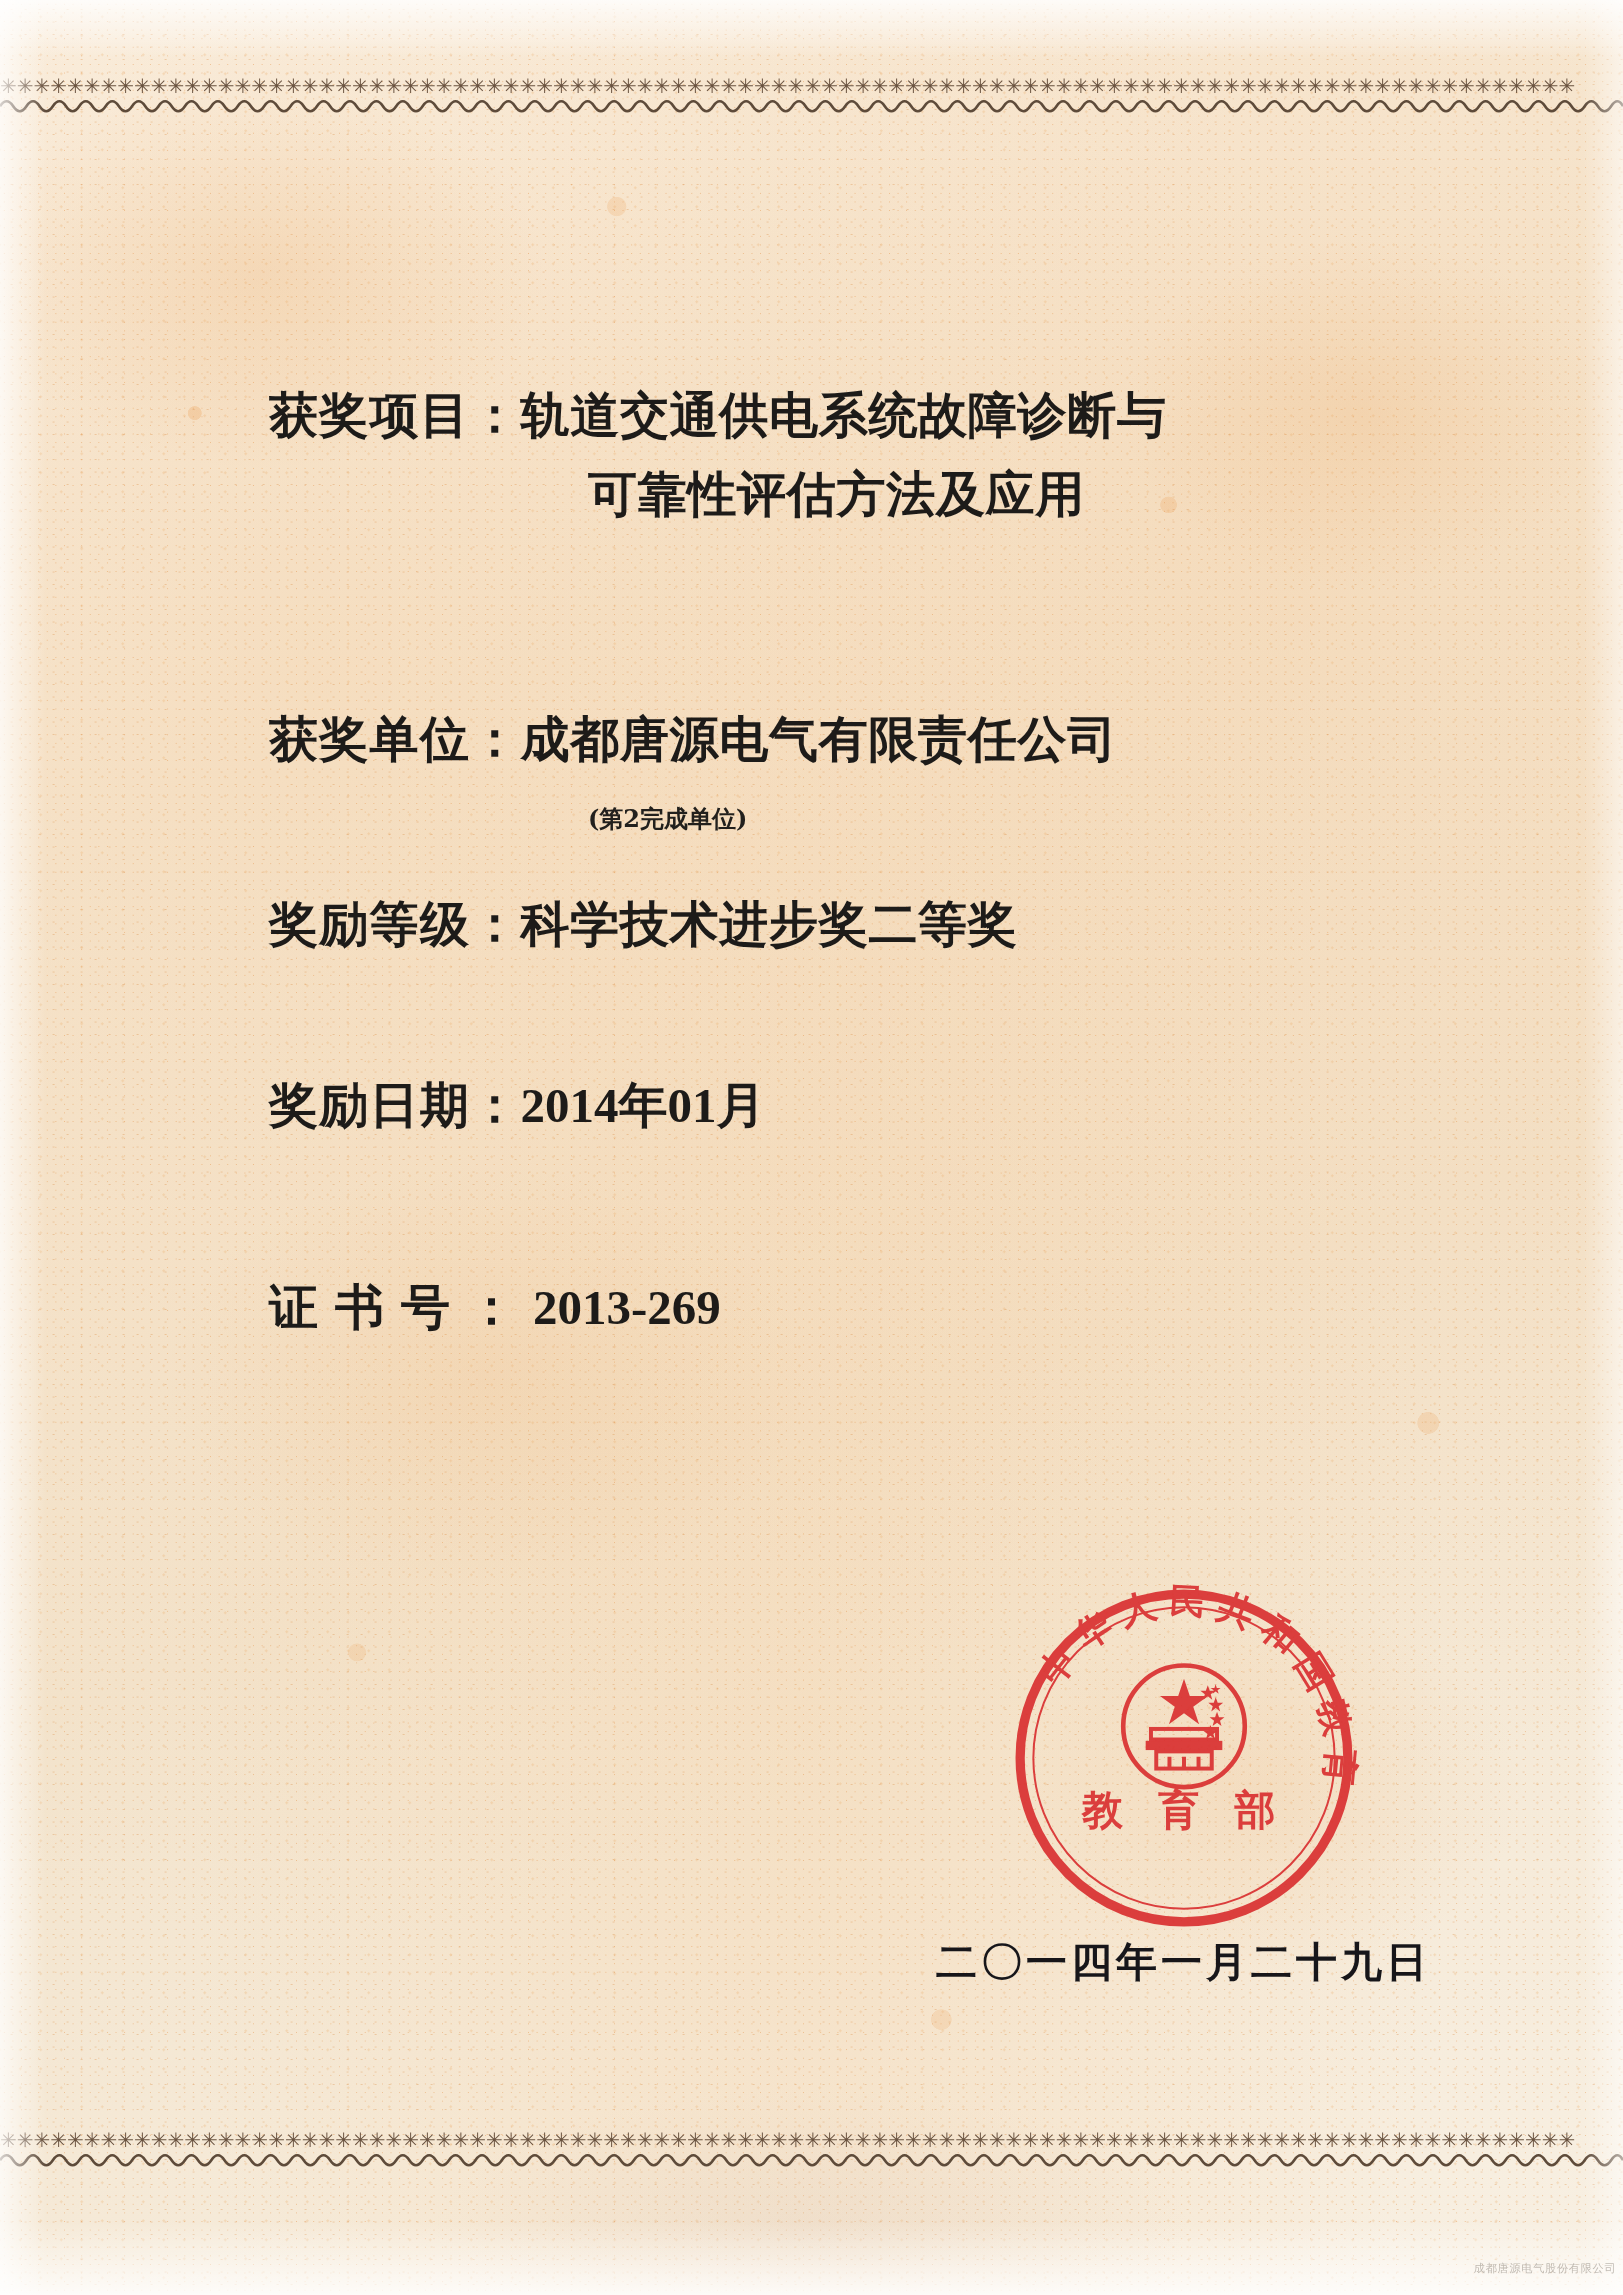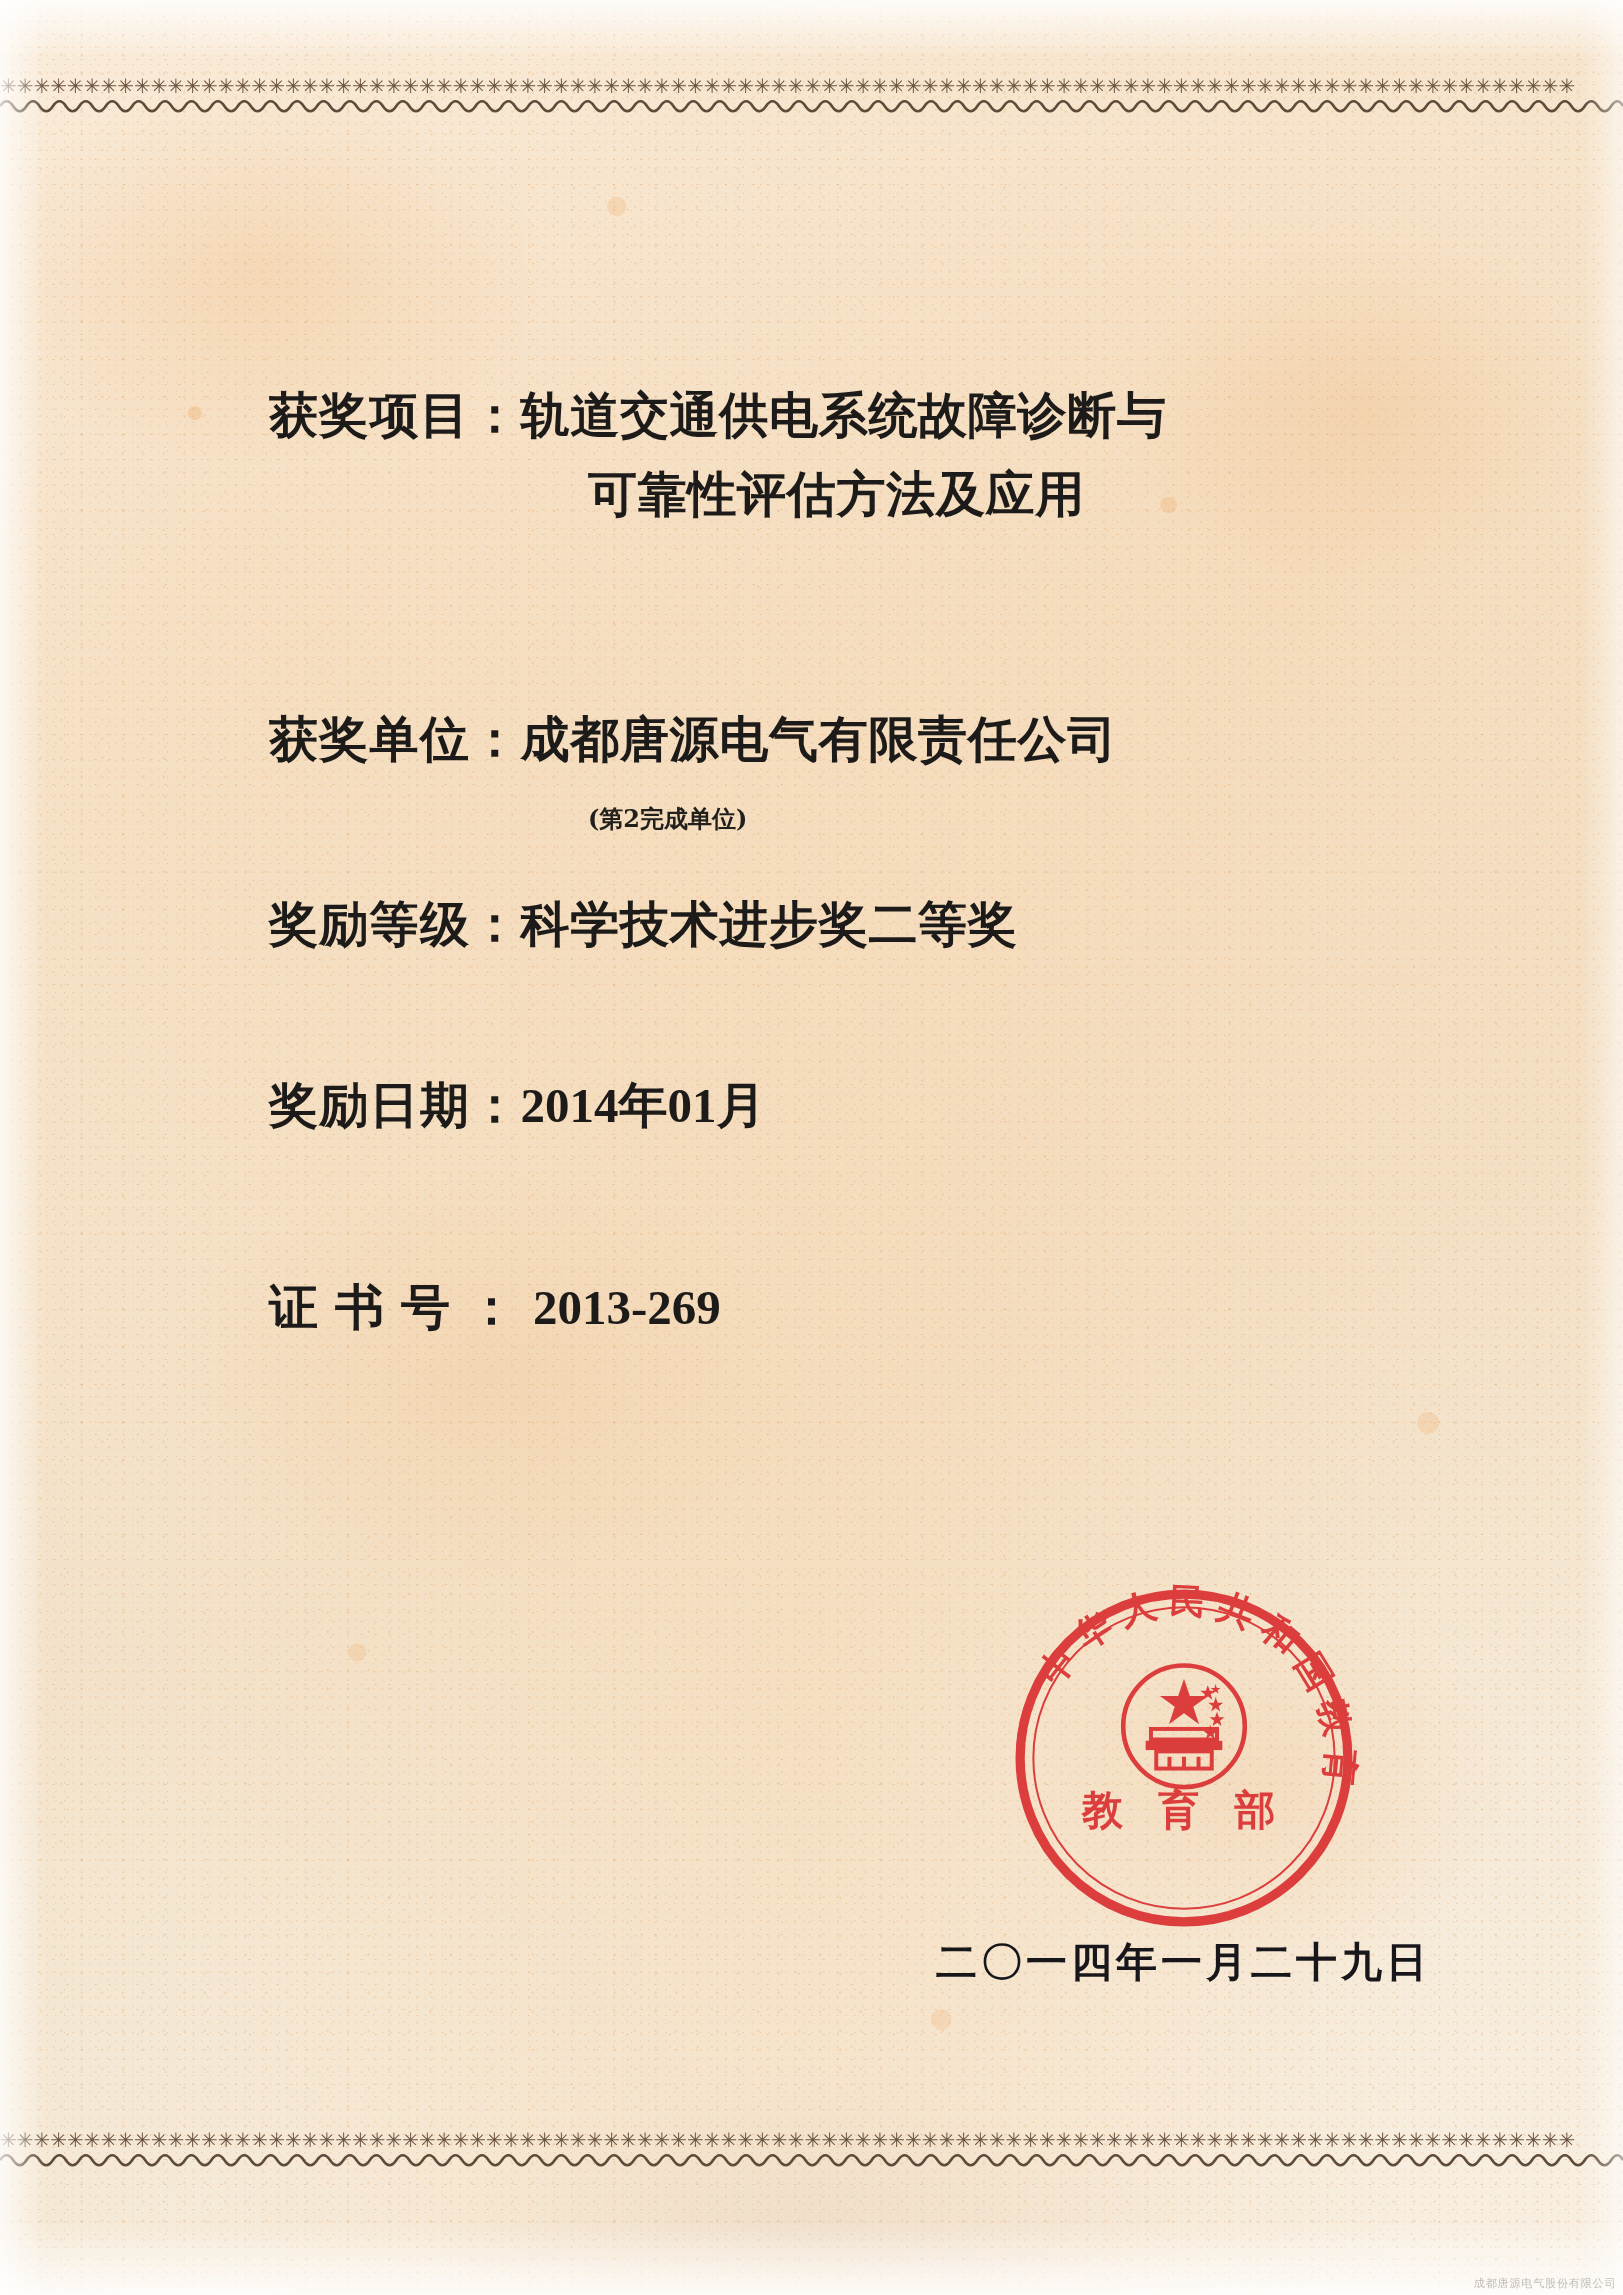--- a/index.html
+++ b/index.html
@@ -166,21 +166,21 @@
     color: #17161a;
     font-size: 41px;
     letter-spacing: 4px;
     white-space: nowrap;
   }
 
   
   .watermark {
     position: absolute;
     right: 6.6px;
-    bottom: 4px;
+    bottom: 19px;
     font-family: "DejaVu Sans", sans-serif;
     font-size: 11.2px;
     color: rgba(120,110,100,0.45);
     letter-spacing: 0.7px;
     white-space: nowrap;
   }
 
   
   .edge-shade {
     position: absolute;

